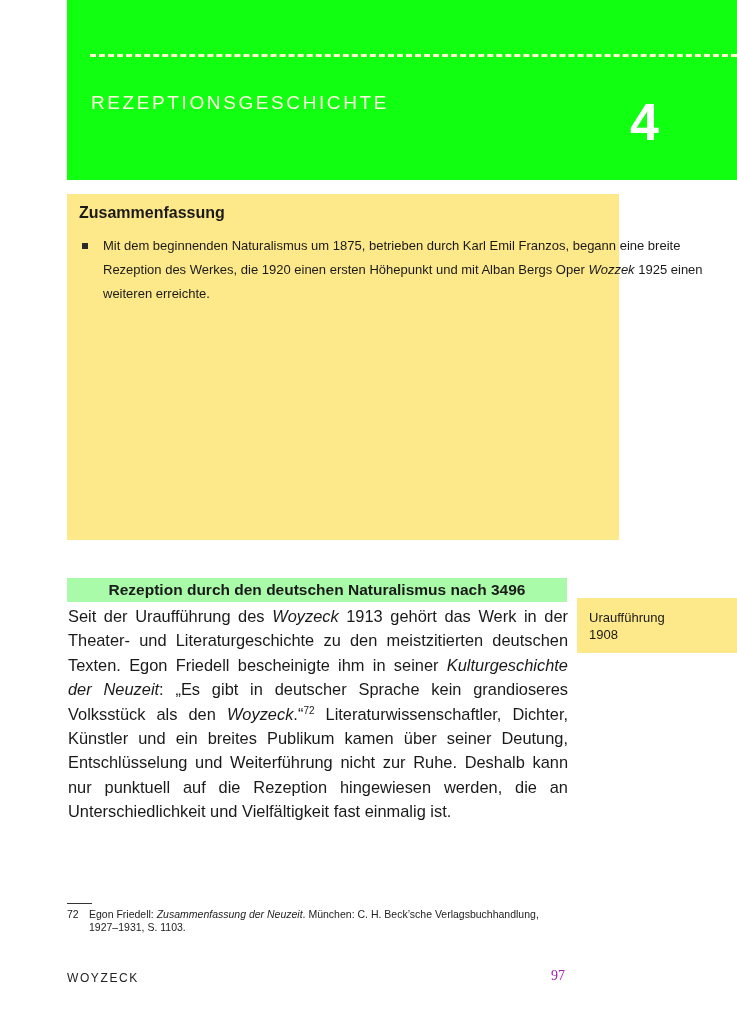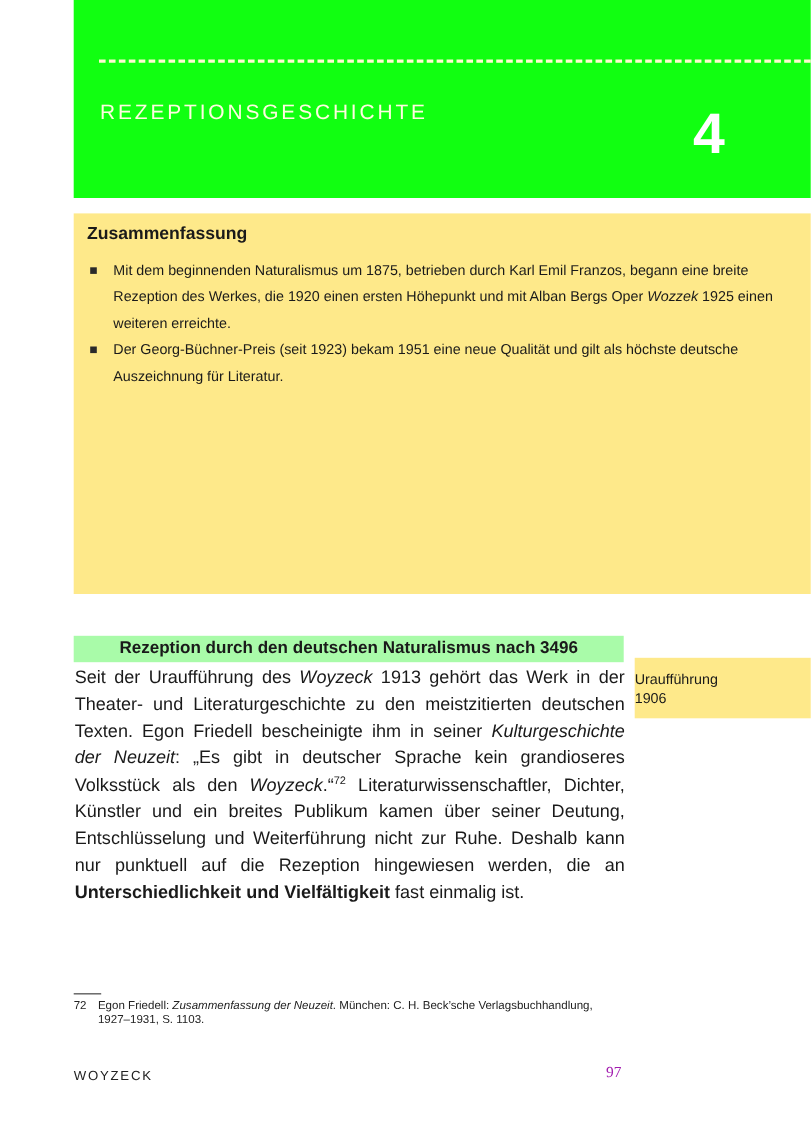--- a/index.html
+++ b/index.html
@@ -7,39 +7,39 @@
          font-family: "Liberation Sans", "DejaVu Sans", sans-serif; color: #1a1a1a; }
 
   .chapter-header { position: absolute; left: 67px; top: 0; width: 670px; height: 180px; background: #11ff11; }
   .dash-rule { position: absolute; left: 23px; right: 0; top: 54px; height: 0;
                border-top: 3px dashed #fff8d0; }
   .chapter-title { position: absolute; left: 24px; top: 92px; color: #fffbe0;
                    font-size: 19px; letter-spacing: 2.6px; font-weight: normal; }
   .chapter-number { position: absolute; left: 563px; top: 96px; color: #ffffff;
                     font-size: 52px; font-weight: bold; line-height: 1; }
 
-  .summary-box { position: absolute; left: 67px; top: 194px; width: 670px; height: 346px; background: #fee98a; }
+  .summary-box { position: absolute; left: 67px; top: 194px; width: 552px; height: 346px; background: #fee98a; }
   .summary-heading { position: absolute; left: 12px; top: 10px; font-size: 16px; font-weight: bold;
                      font-family: "Liberation Sans", sans-serif; }
   .summary-list { position: absolute; left: 0; top: 40px; width: 670px; margin: 0; padding: 0; list-style: none; }
   .summary-item { position: relative; padding-left: 36px; padding-right: 20px; font-size: 13px; line-height: 24px; }
   .bullet { position: absolute; left: 15px; top: 9px; width: 6px; height: 6px; background: #2a2a2a; }
   .summary-item i { font-style: italic; }
 
   .section-heading { position: absolute; left: 67px; top: 578px; width: 500px; height: 24px;
                      background: #a9fba9; text-align: center; font-size: 15.5px; font-weight: bold; line-height: 24px; }
 
   .body-text { position: absolute; left: 68px; top: 604px; width: 500px; font-size: 16.4px; line-height: 24.4px;
                text-align: justify; hyphens: manual; }
   .body-text i { font-style: italic; }
-  .body-text b { font-weight: bold; margin-top: 47px; }
+  .body-text b { font-weight: normal; margin-top: 47px; }
   .body-text sup { font-size: 10px; vertical-align: 6px; line-height: 0; }
 
   .margin-note { position: absolute; left: 577px; top: 598px; width: 160px; height: 55px; background: #fee98a; }
-  .margin-note span { display: block; font-size: 13px; line-height: 17px; }
+  .margin-note span { display: block; padding-left: 12px; font-size: 13px; line-height: 17px; }
   .margin-note .l1 { padding-top: 11px; }
 
   .footnote-rule { position: absolute; left: 67px; top: 903px; width: 25px; height: 0; border-top: 1px solid #333; }
   .footnote { position: absolute; left: 67px; top: 908px; width: 500px; font-size: 10.5px; line-height: 13px; color: #222; }
   .footnote .fn-num { position: absolute; left: 0; top: 0; }
   .footnote .fn-text { display: block; padding-left: 22px; }
   .footnote i { font-style: italic; }
 
   .footer-title { position: absolute; left: 67px; top: 971px; font-size: 12px; letter-spacing: 1.6px; color: #222; }
   .footer-page { position: absolute; left: 551px; top: 968px; font-size: 14px; color: #a21caf;
@@ -54,34 +54,30 @@
   <div class="chapter-number">4</div>
 </div>
 
 <div class="summary-box">
   <div class="summary-heading">Zusammenfassung</div>
   <ul class="summary-list">
     <li class="summary-item">
       <span class="bullet"></span>
       <span>Mit dem beginnenden Naturalismus um 1875, betrieben durch Karl Emil Franzos, begann eine breite Rezeption des Werkes, die 1920 einen ersten Höhepunkt und mit Alban Bergs Oper </span><i>Wozzek</i><span> 1925 einen weiteren erreichte.</span>
     </li>
-    <li class="summary-item">
-      <span class="bullet"></span>
-      <span>Der Georg-Büchner-Preis (seit 1923) bekam 1951 eine neue Qualität und gilt als höchste deutsche Auszeichnung für Literatur.</span>
-    </li>
   </ul>
 </div>
 
 <div class="section-heading">Rezeption durch den deutschen Naturalismus nach 3496</div>
 
 <p class="body-text" style="margin:0;"><span>Seit der Uraufführung des </span><i>Woyzeck</i><span> 1913 gehört das Werk in der Theater- und Literaturgeschichte zu den meistzitierten deut­schen Texten. Egon Friedell bescheinigte ihm in seiner </span><i>Kulturge­schichte der Neuzeit</i><span>: „Es gibt in deutscher Sprache kein grandio­seres Volksstück als den </span><i>Woyzeck</i><span>.“</span><sup>72</sup><span> Literaturwissenschaftler, Dichter, Künstler und ein breites Publikum kamen über seiner Deutung, Entschlüsselung und Weiterführung nicht zur Ruhe. Deshalb kann nur punktuell auf die Rezeption hingewiesen wer­den, die an </span><b>Unterschiedlichkeit und Vielfältigkeit</b><span> fast einmalig ist.</span></p>
 
 <div class="margin-note">
   <span class="l1">Uraufführung</span>
-  <span>1906</span>
+  <span>1908</span>
 </div>
 
 <div class="footnote-rule"></div>
 <div class="footnote">
   <span class="fn-num">72</span>
   <span class="fn-text"><span>Egon Friedell: </span><i>Zusammenfassung der Neuzeit</i><span>. München: C. H. Beck’sche Verlagsbuchhandlung, 1927–1931, S. 1103.</span></span>
 </div>
 
 <div class="footer-title">WOYZECK</div>
 <div class="footer-page">97</div>

